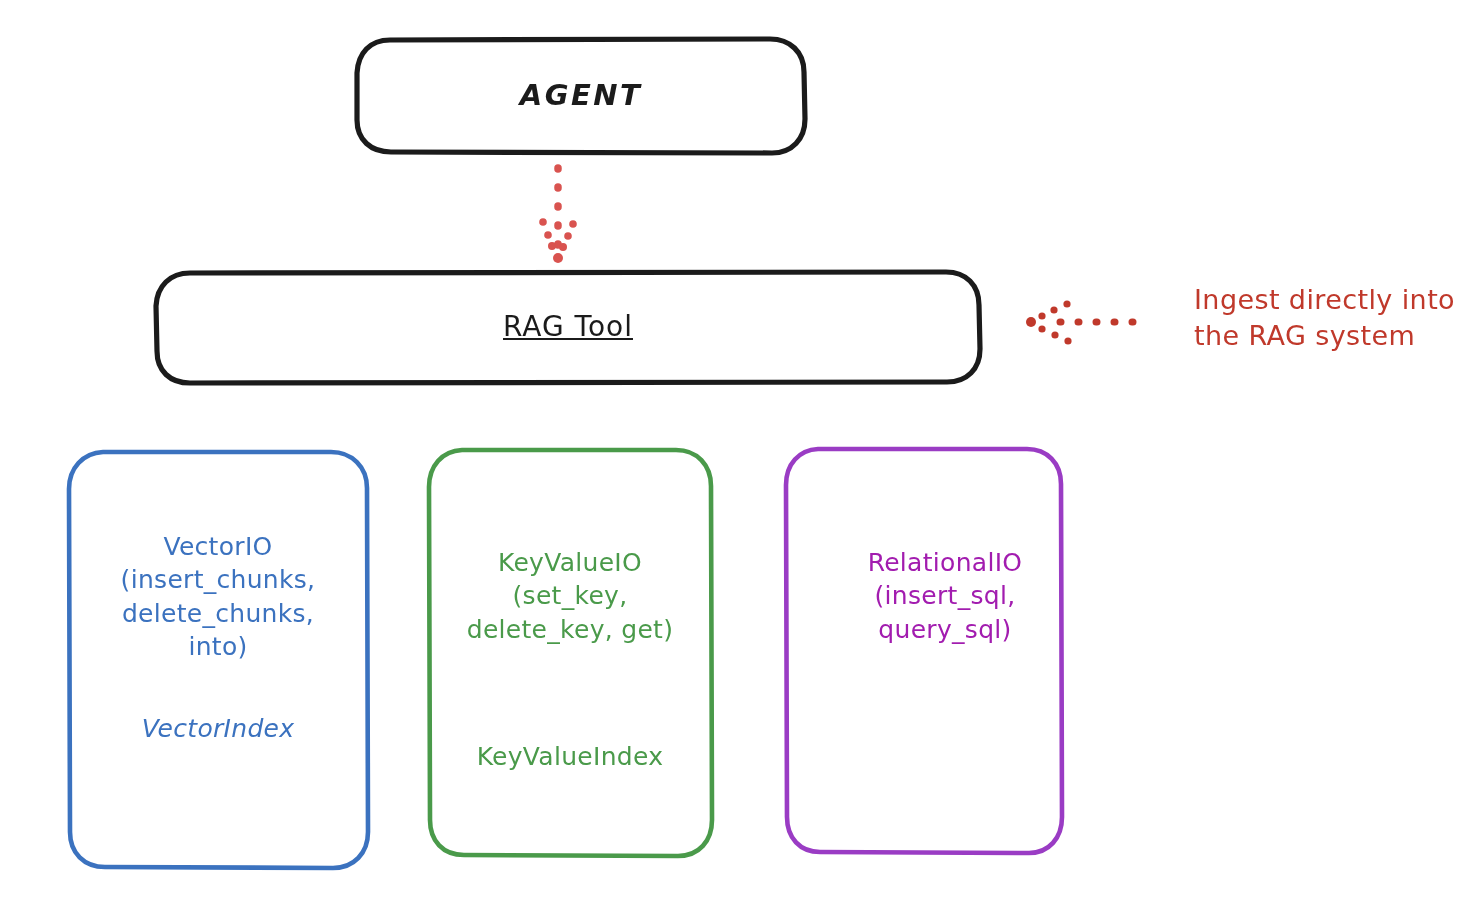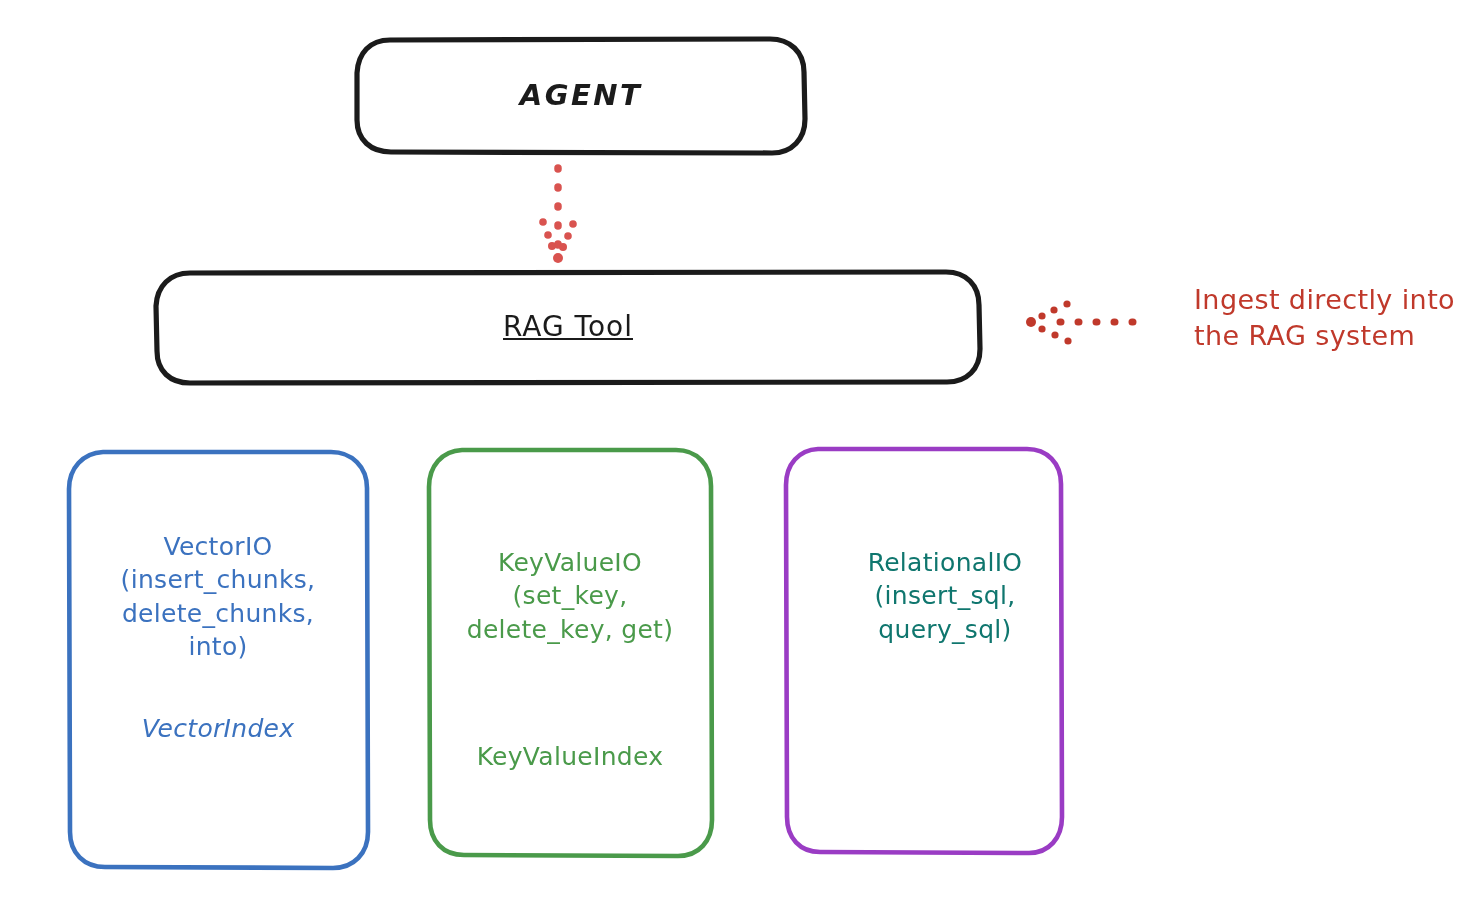--- a/index.html
+++ b/index.html
@@ -74,21 +74,21 @@
     font-size: 25px;
     line-height: 1.33;
     white-space: pre-line;
     letter-spacing: 0.3px;
   }
 
   .vector-io   { left: 68px;  top: 530px; width: 300px; color: #3b72bf; }
   .vector-idx  { left: 68px;  top: 712px; width: 300px; color: #3b72bf; font-style: italic; }
   .kv-io       { left: 428px; top: 546px; width: 284px; color: #4a9a4a; }
   .kv-idx      { left: 428px; top: 704px; width: 284px; color: #4a9a4a; margin-top: 36px; }
-  .rel-io      { left: 785px; top: 546px; width: 320px; color: #0f766e; }
+  .rel-io      { left: 785px; top: 546px; width: 320px; color: #a21caf; }
   .rel-idx     { left: 785px; top: 710px; width: 277px; color: #9a3cc4; }
 
   .annotation {
     position: absolute;
     left: 1194px;
     top: 282px;
     width: 330px;
     font-size: 27px;
     line-height: 1.32;
     color: #c0392b;

